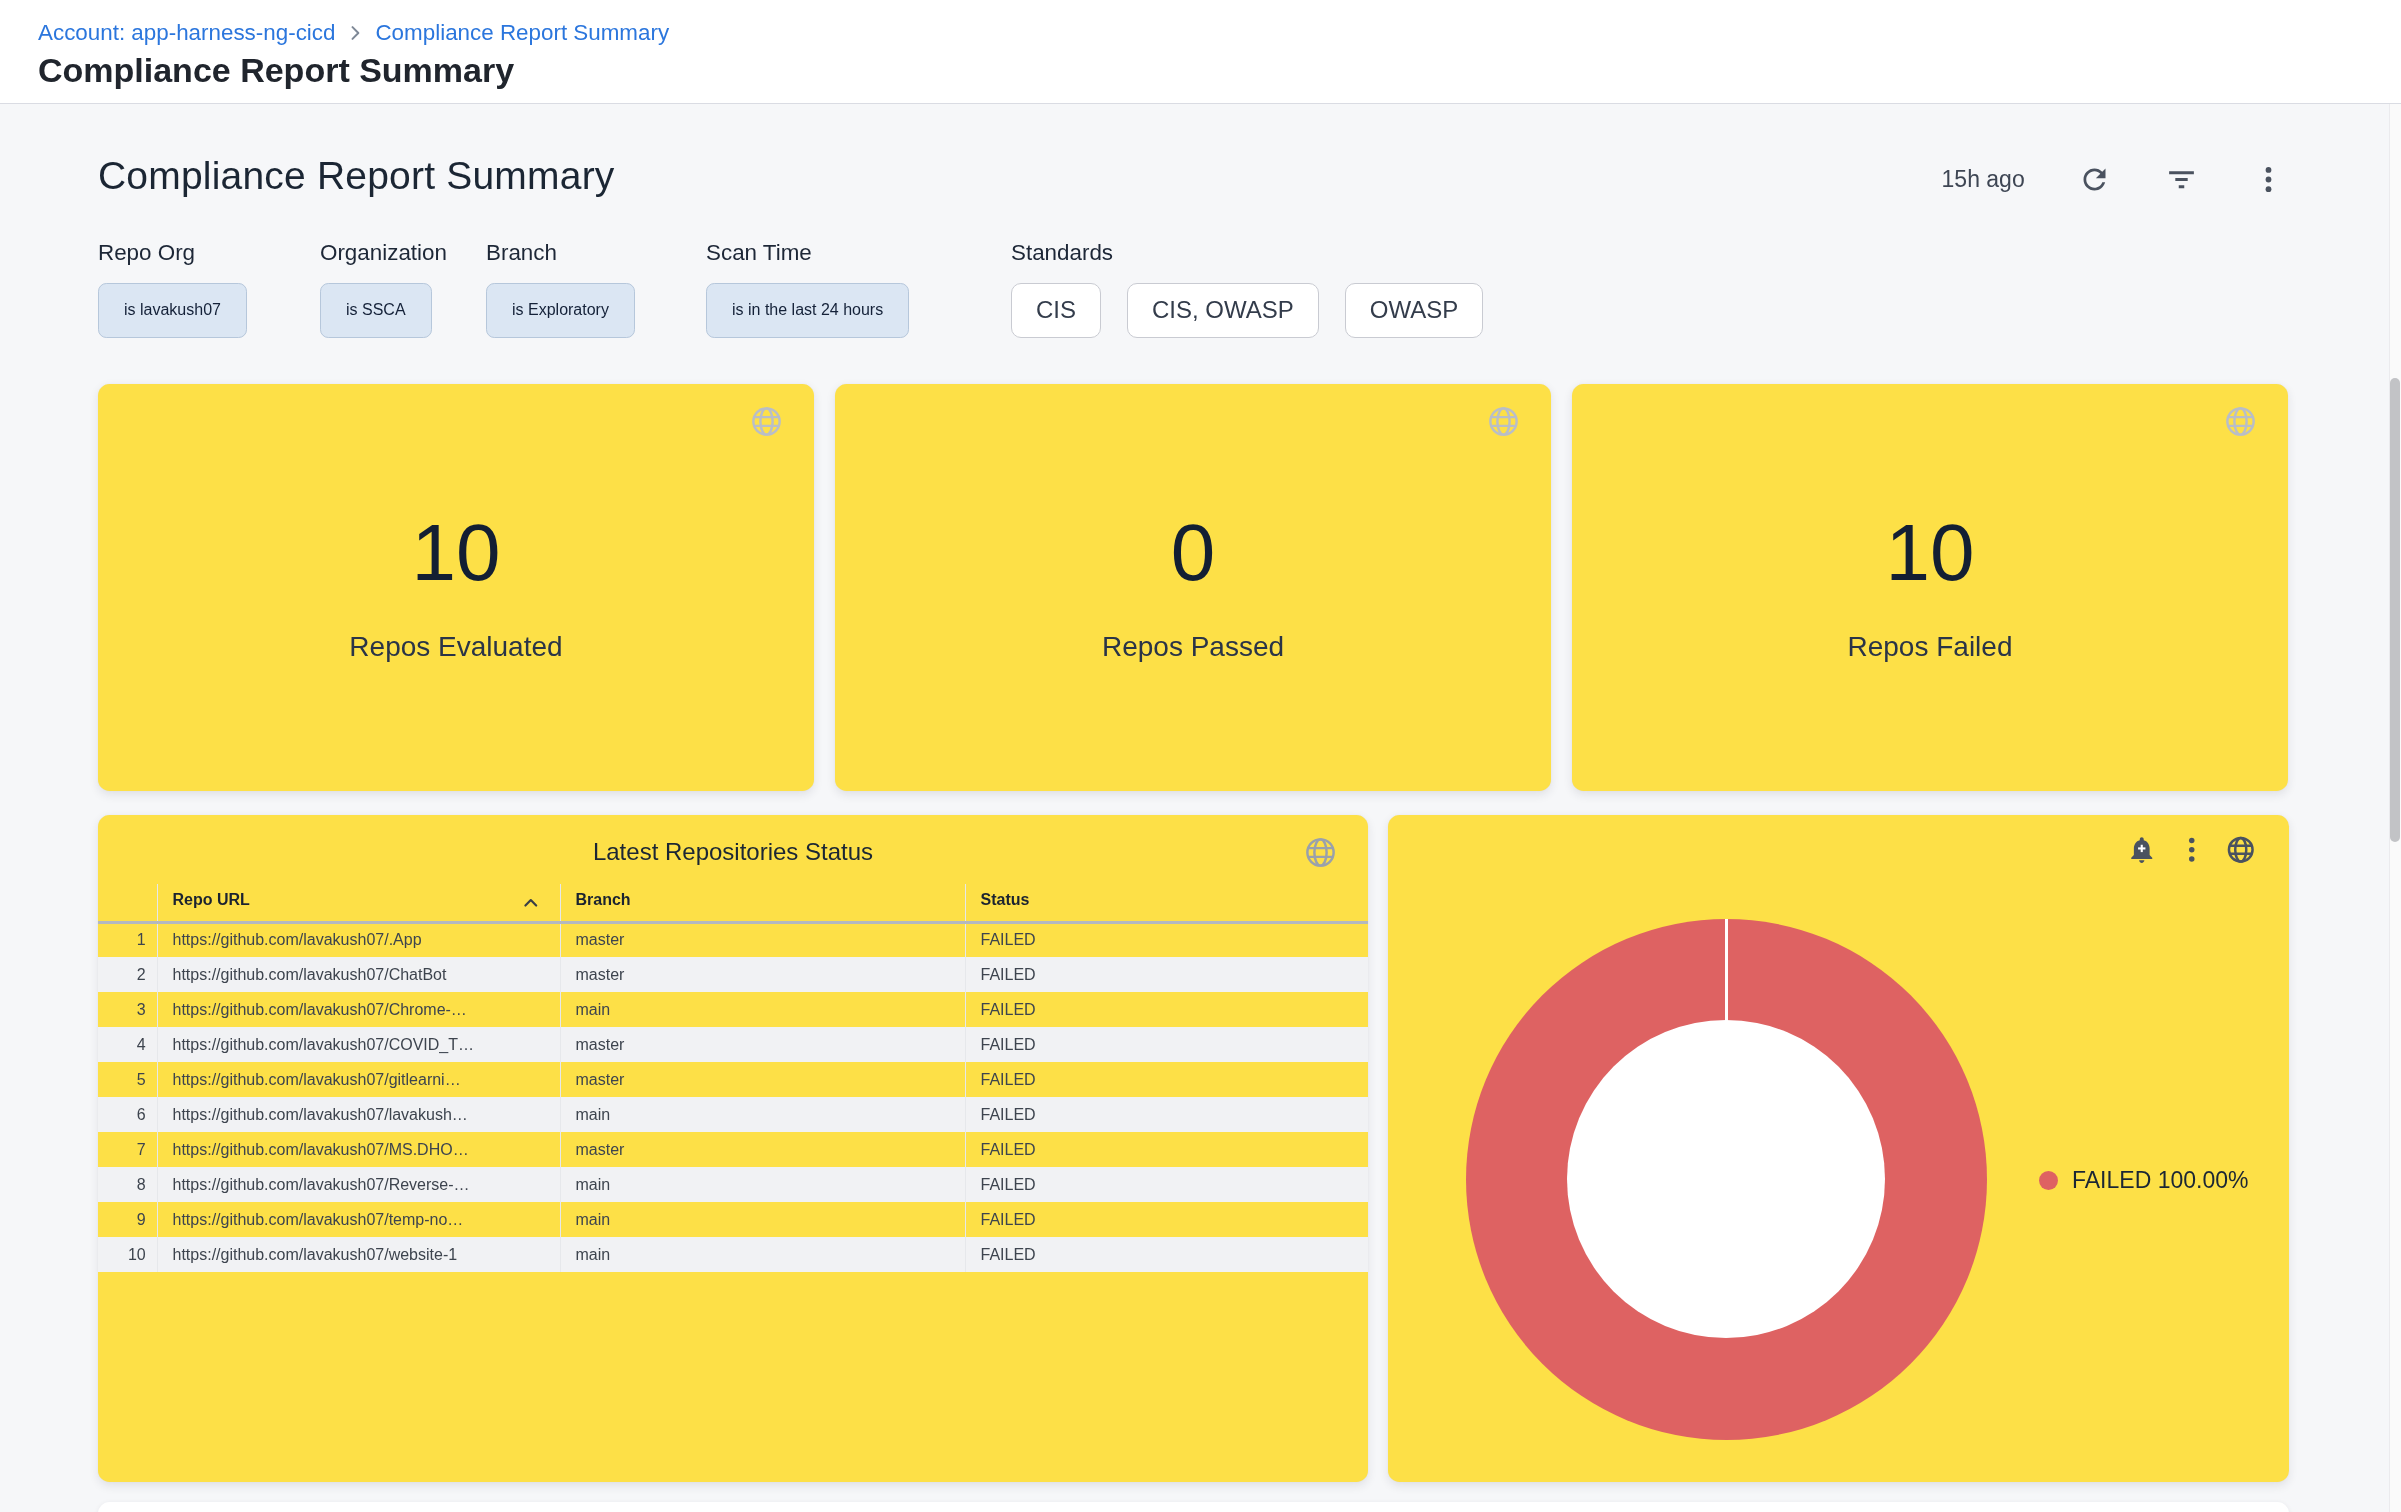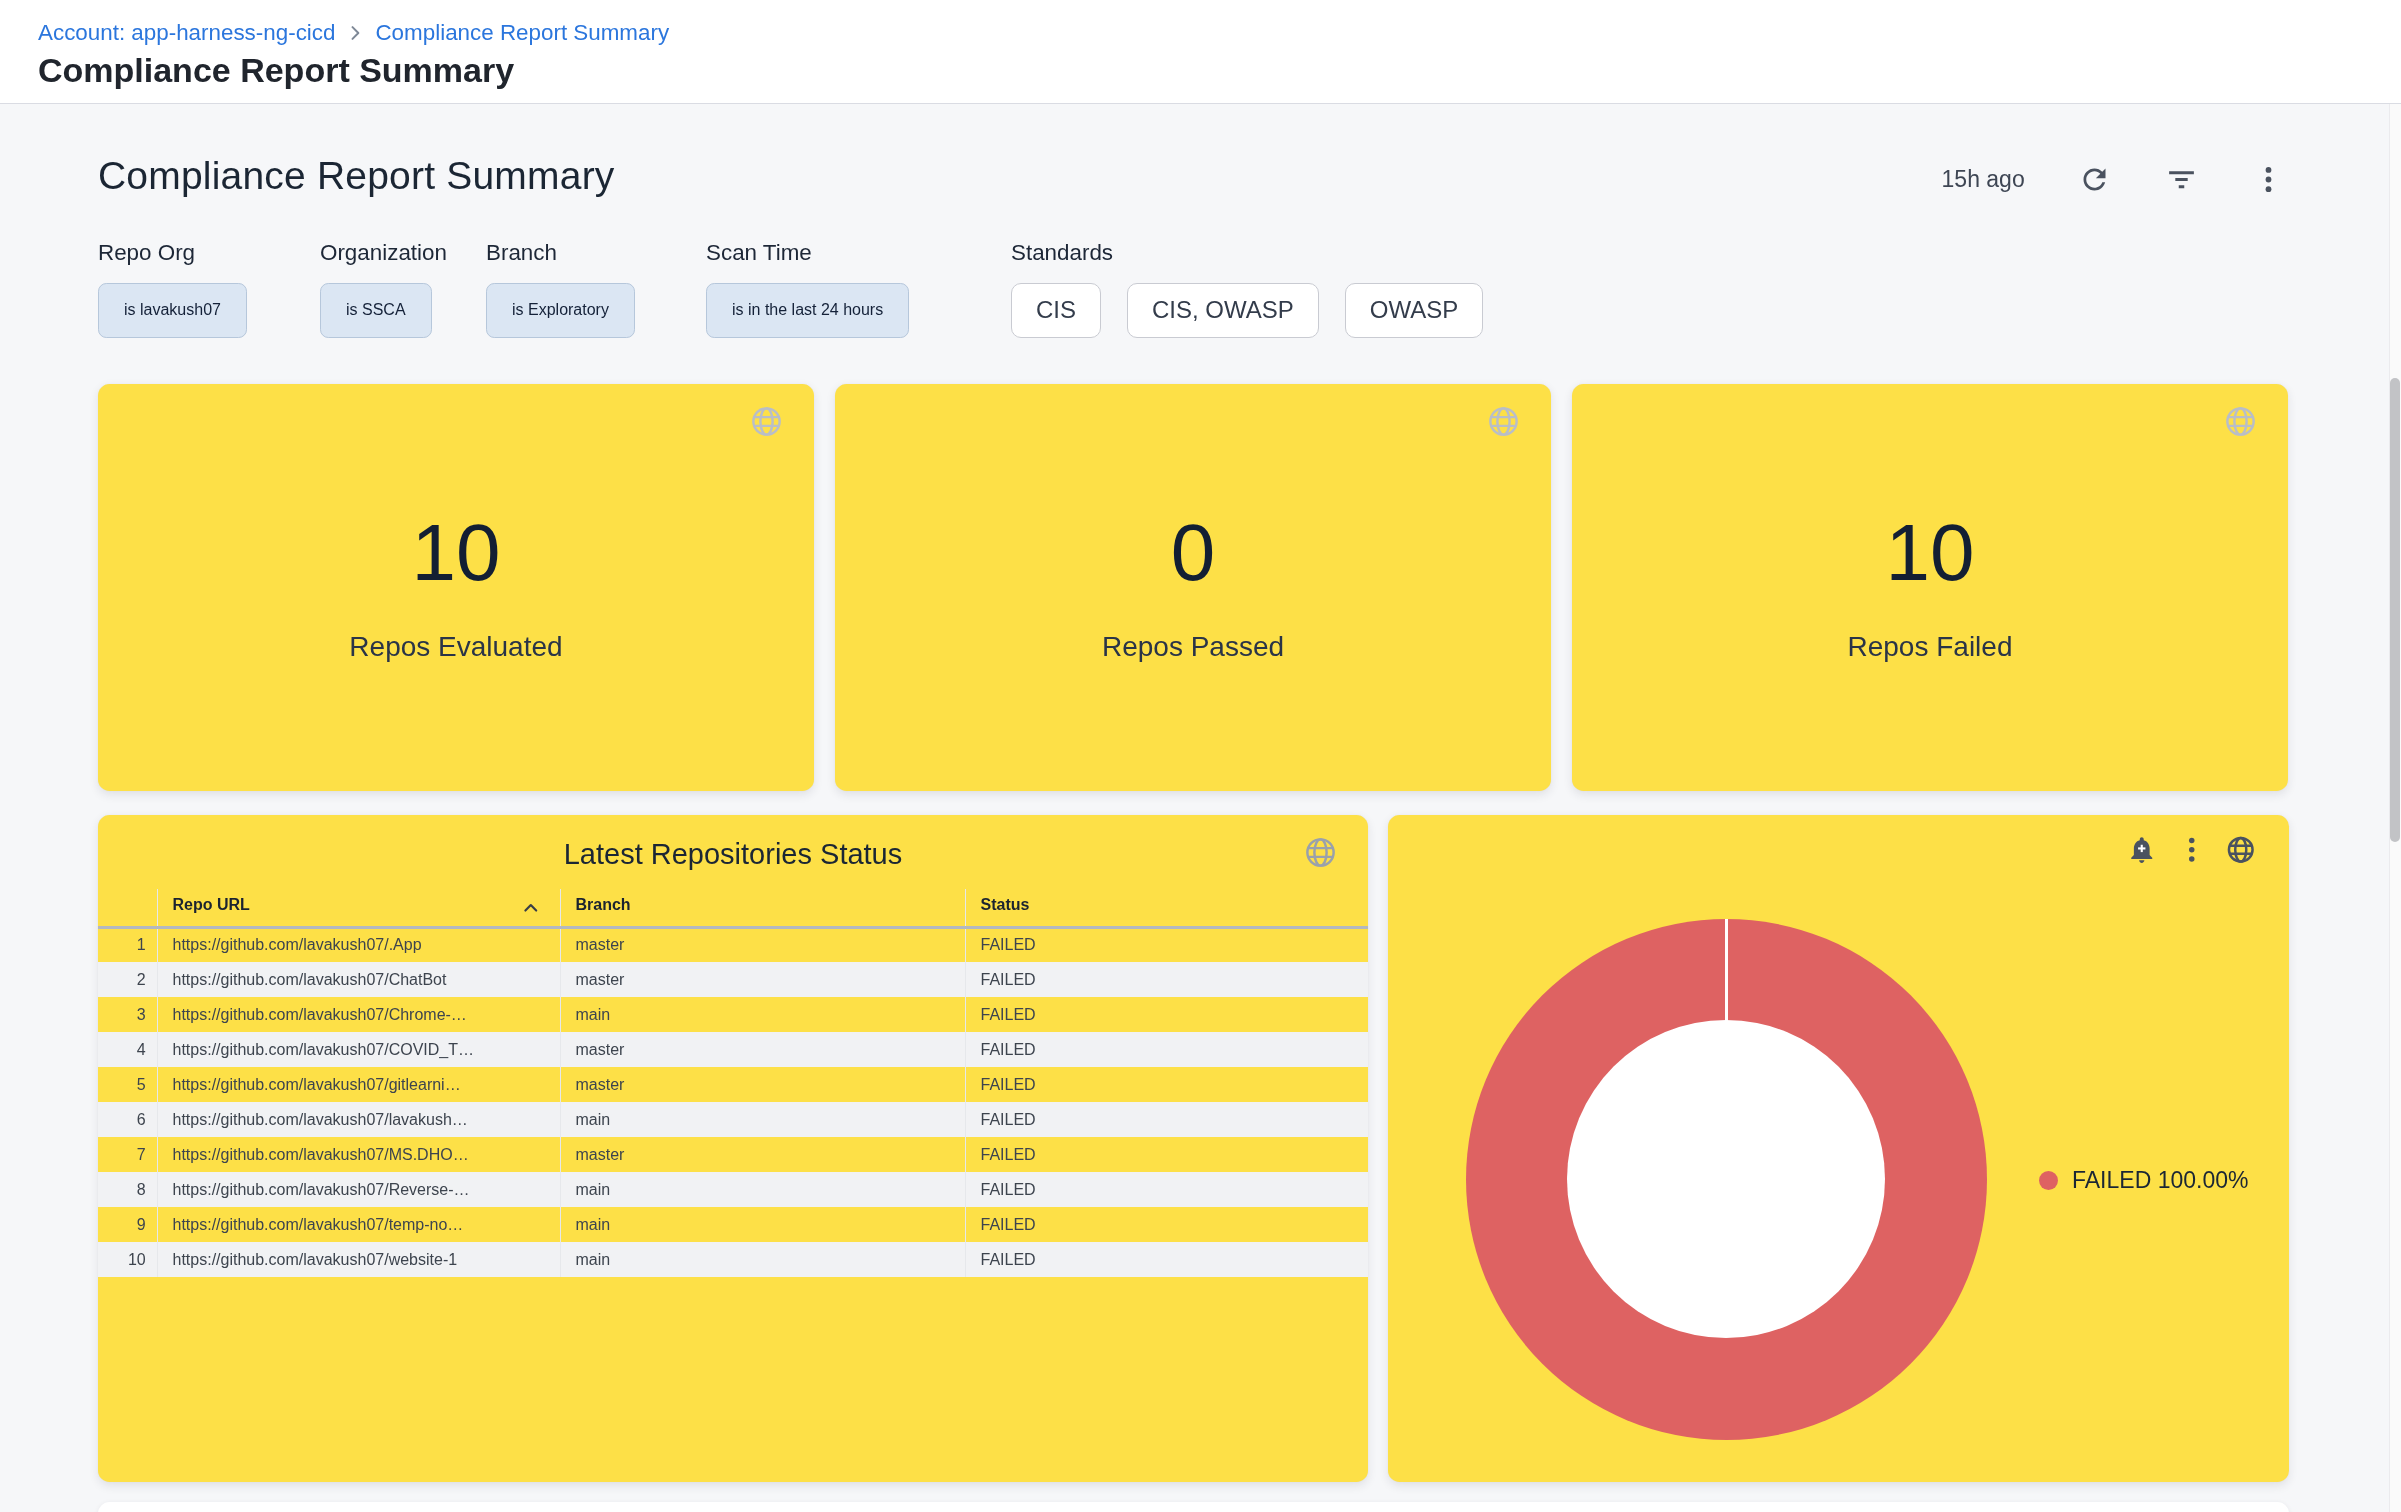--- a/index.html
+++ b/index.html
@@ -88,21 +88,21 @@
   .stat-label { font-size:28px; color:#2a3447; margin-top:38px; }
 
   .bottom-row {
     position:absolute; top:711px; left:0;
     display:grid; grid-template-columns:1270px 901px; gap:20px;
   }
   .table-card { height:667px; overflow:hidden; }
   .scan-card  { height:667px; }
   .card-title {
     text-align:center; padding-top:23px;
-    font-size:29px; font-weight:500; color:#1b2634;
+    font-size:24px; font-weight:500; color:#1b2634;
   }
 
   
   table.repo-table {
     width:100%; margin-top:18px;
     border-collapse:collapse; table-layout:fixed;
     font-size:16px; color:#3d444e;
   }
   .repo-table col.c-num    { width:59px; }
   .repo-table col.c-url    { width:403px; }

